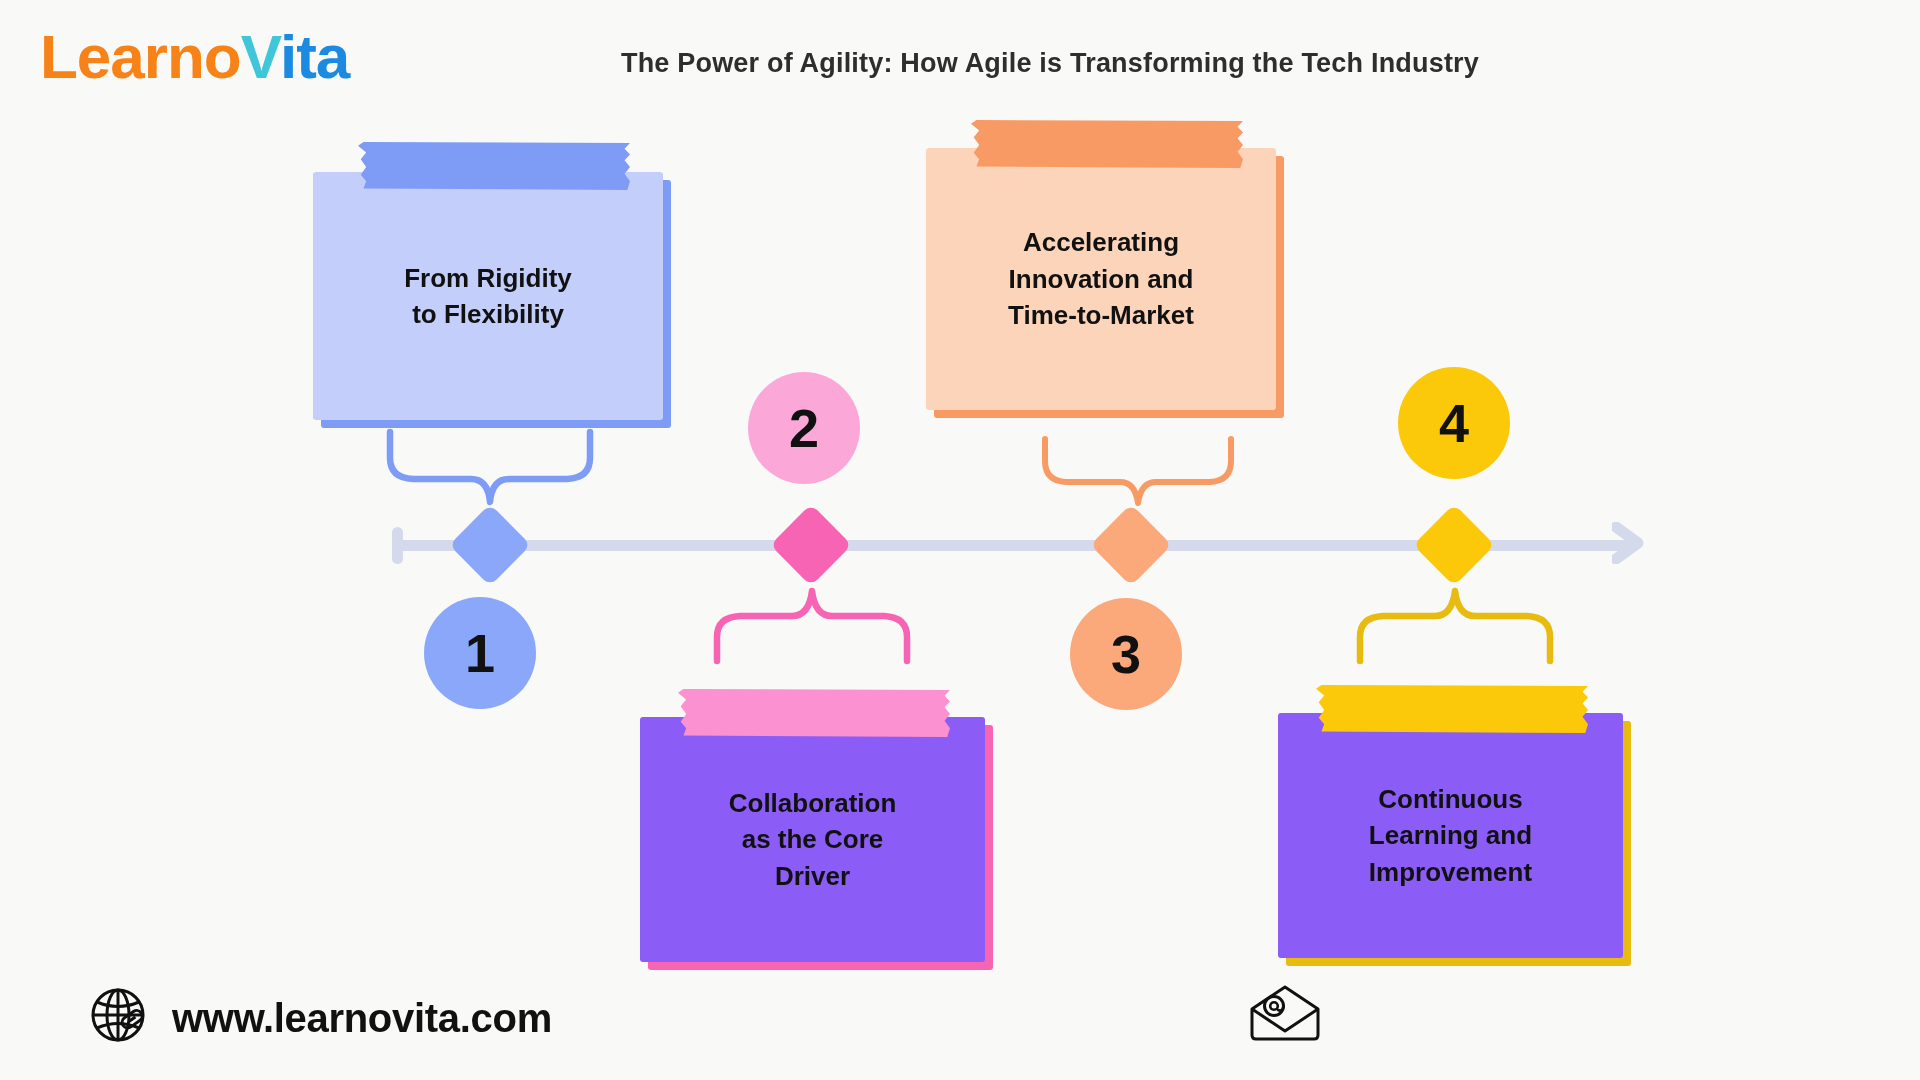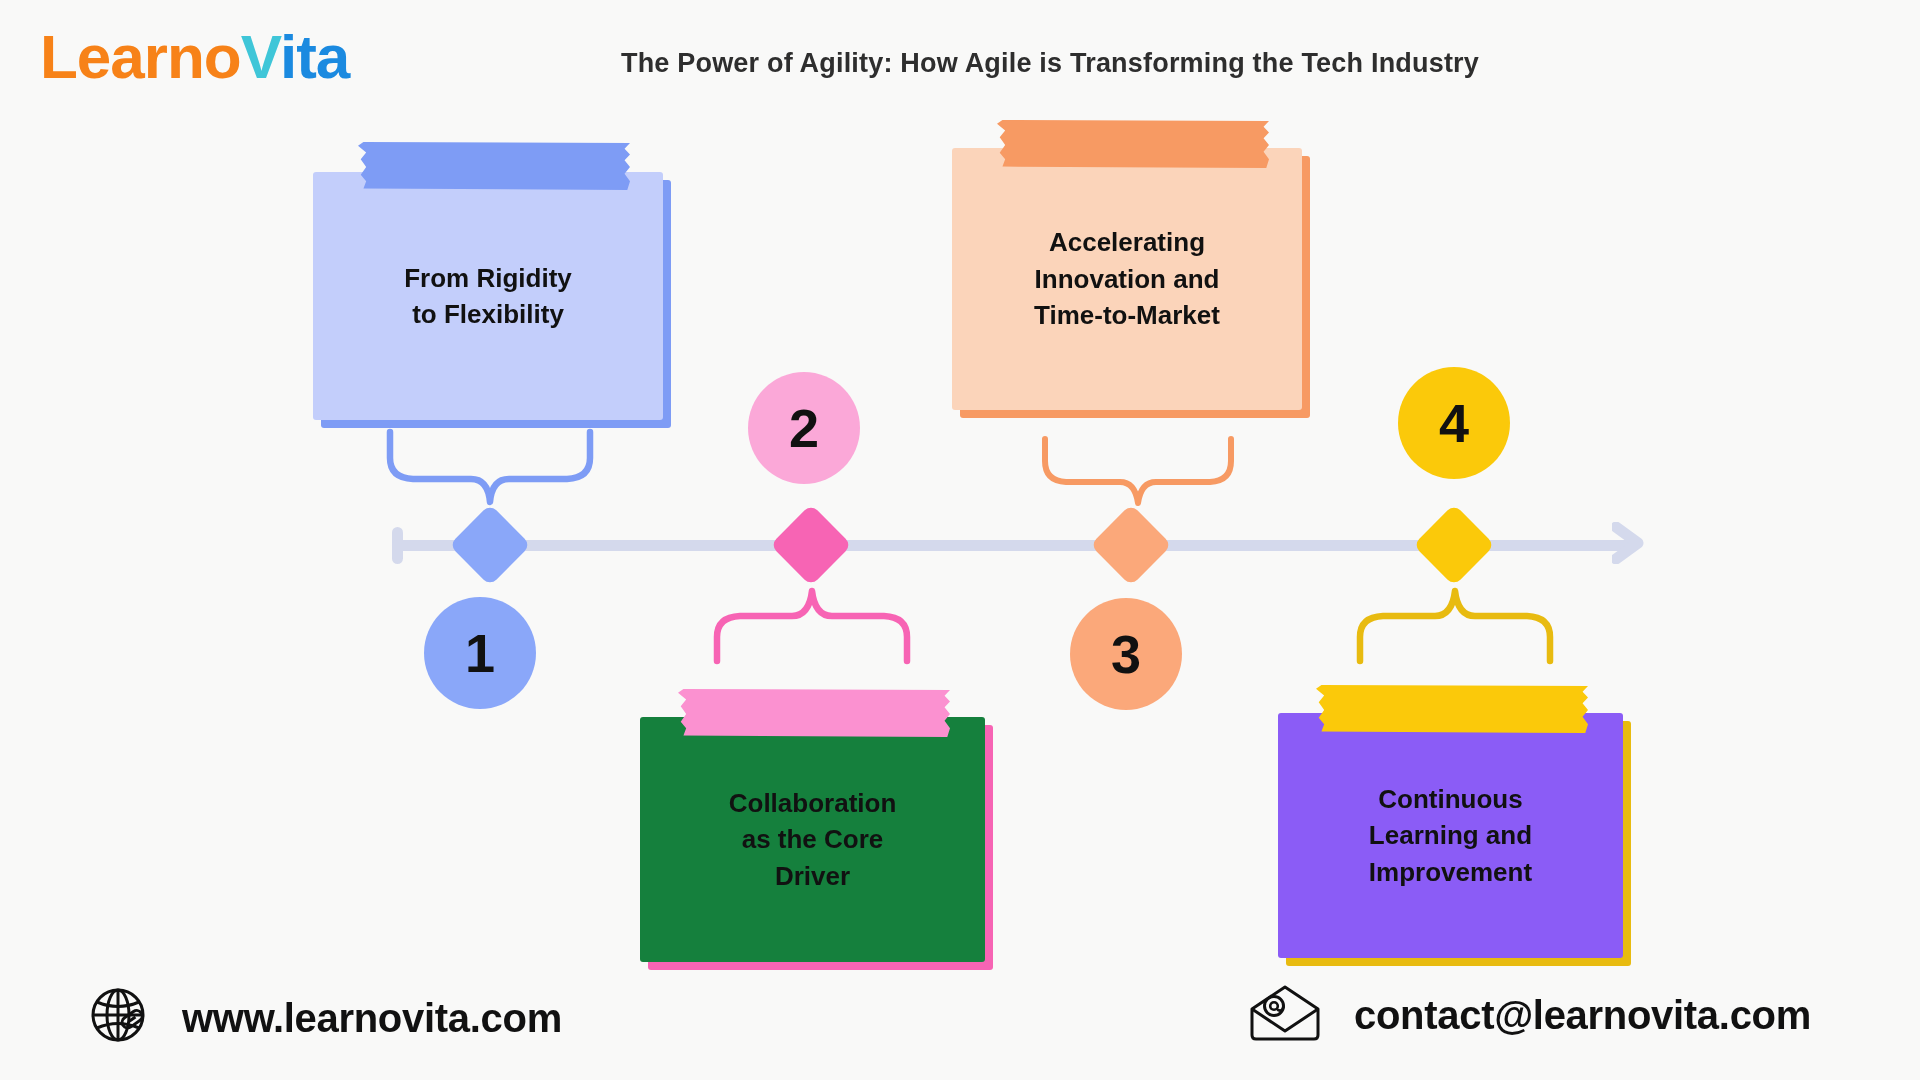--- a/index.html
+++ b/index.html
@@ -82,21 +82,21 @@
       98% 38%, 100% 52%, 98% 66%, 100% 82%, 99% 100%,
       2% 97%, 3% 82%, 1% 68%, 3% 52%, 1% 36%, 3% 22%
     );
   }
 
   
   .brace { position:absolute; }
 
   
   .footer-item {
-    position:absolute; display:flex; align-items:center; gap:32px;
+    position:absolute; display:flex; align-items:center; gap:22px;
   }
   .footer-text {
     font-size:40px; font-weight:bold; color:#111; white-space:nowrap;
     letter-spacing:-0.3px;
   }
   .footer-icon { flex:0 0 auto; }
 </style>
 </head>
 <body>
 
@@ -147,29 +147,29 @@
 <div class="diamond" style="left:782px; top:516px; background:#f764b4;"></div>
 
 <div class="brace" style="left:712px; top:585px;">
   <svg width="200" height="80" viewBox="0 0 200 80">
     <path d="M5 76 L5 52 Q5 32 28 31 L80 31 Q97 31 100 6 Q103 31 120 31 L172 31 Q195 32 195 52 L195 76" fill="none" stroke="#f764b4" stroke-width="6.5" stroke-linecap="round" stroke-linejoin="round"></path>
   </svg>
 </div>
 
 <div class="card" style="left:640px; top:717px; width:345px; height:245px;">
   <div class="card-shadow" style="background:#f764b4;"></div>
-  <div class="card-body" style="background:#15803d;">
+  <div class="card-body" style="background:#8b5cf6;">
     <div class="card-text">Collaboration
 as the Core
 Driver</div>
   </div>
   <div class="card-tape" style="background:#fb91d0; left:38px; top:-28px; width:272px;"></div>
 </div>
 
-<div class="card" style="left:952px; top:148px; width:350px; height:262px;">
+<div class="card" style="left:926px; top:148px; width:350px; height:262px;">
   <div class="card-shadow" style="background:#f79a63;"></div>
   <div class="card-body" style="background:#fbd4ba;">
     <div class="card-text">Accelerating
 Innovation and
 Time-to-Market</div>
   </div>
   <div class="card-tape" style="background:#f79a63; left:45px; top:-28px; width:272px;"></div>
 </div>
 
 <div class="brace" style="left:1040px; top:435px;">
@@ -227,14 +227,13 @@
 <div class="footer-item" style="left:1248px; top:985px;">
   <span class="footer-icon">
     <svg width="74" height="56" viewBox="0 0 74 56">
       <path d="M4 50 L4 24 L37 2 L70 24 L70 50 Q70 54 66 54 L8 54 Q4 54 4 50 Z" fill="none" stroke="#111" stroke-width="3" stroke-linejoin="round"></path>
       <path d="M4 24 L37 46 L70 24" fill="none" stroke="#111" stroke-width="3" stroke-linejoin="round"></path>
       <circle cx="26" cy="21" r="9.5" fill="none" stroke="#111" stroke-width="3"></circle>
       <circle cx="26" cy="21" r="3.8" fill="none" stroke="#111" stroke-width="2.6"></circle>
       <path d="M30 25 Q34 27 35.5 22" fill="none" stroke="#111" stroke-width="2.6" stroke-linecap="round"></path>
     </svg>
   </span>
-  <span class="footer-text">contact@learnovita.com</span>
 </div>
 
 </body></html>

